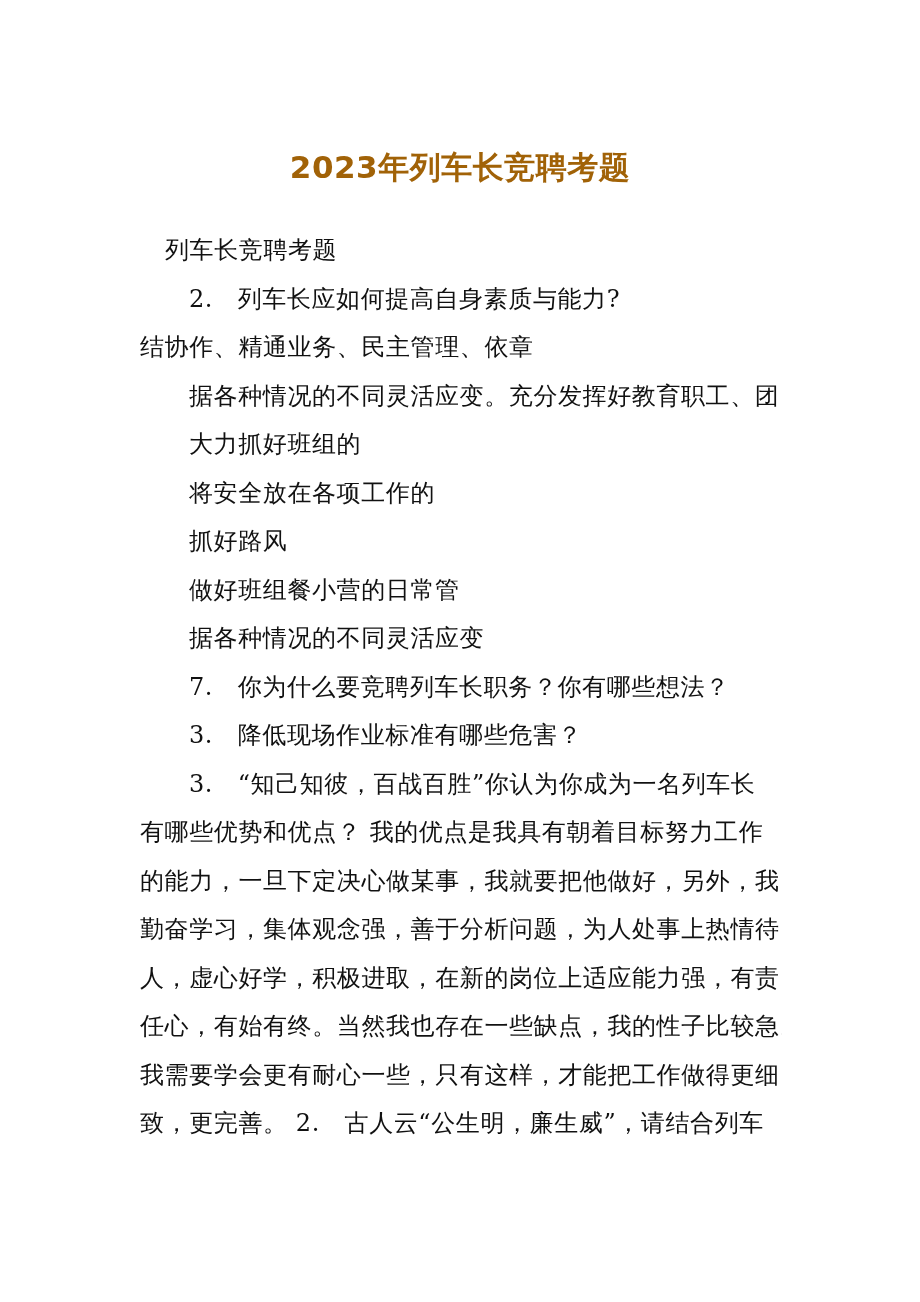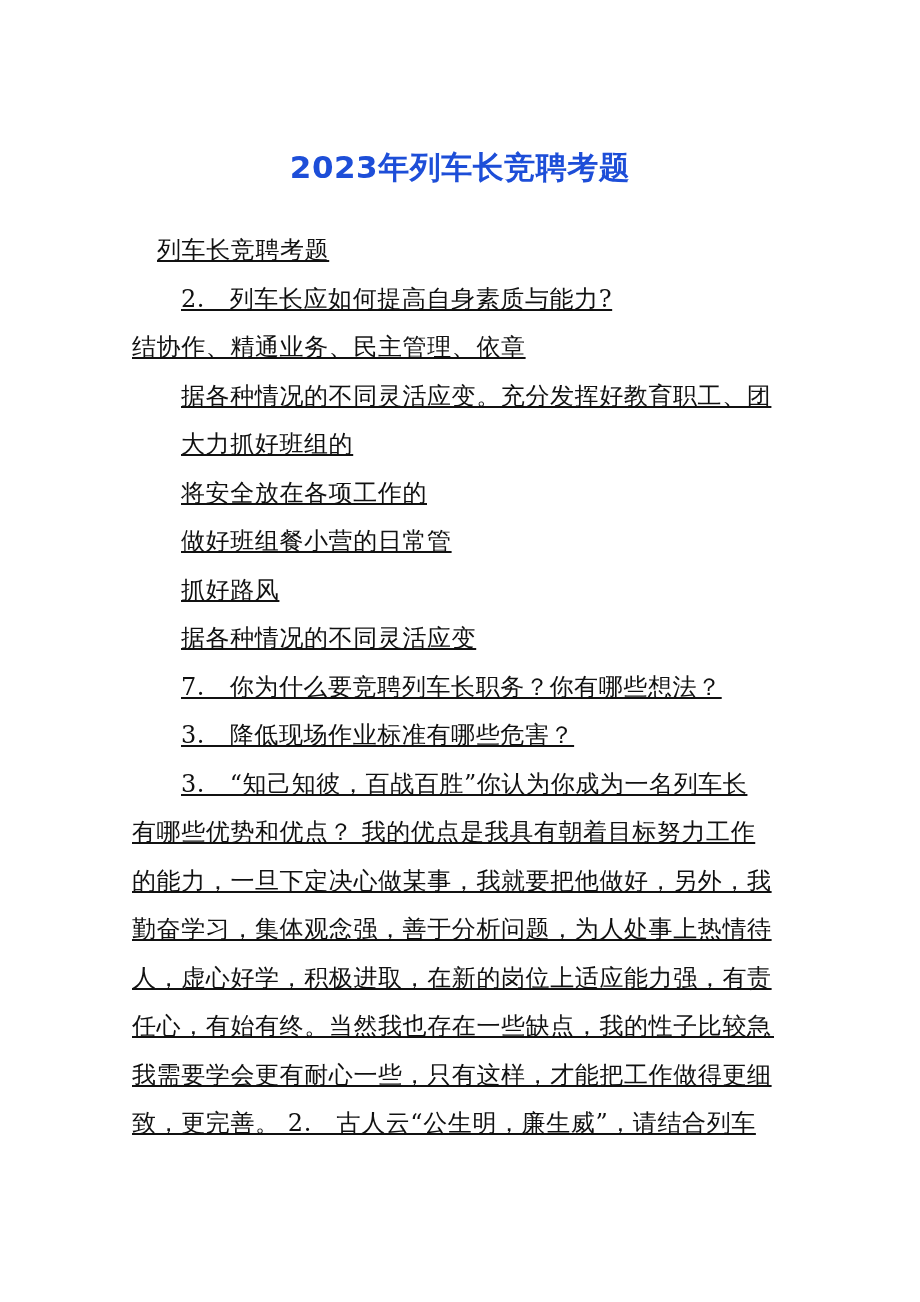--- a/index.html
+++ b/index.html
@@ -18,29 +18,28 @@
   .title {
     position: absolute;
     left: 0;
     top: 146px;
     width: 920px;
     text-align: center;
     font-family: "DejaVu Sans", "Liberation Sans", sans-serif;
     font-weight: bold;
     font-size: 31px;
     line-height: 42px;
-    color: #1d4ed8;
+    color: #a16207;
     letter-spacing: 0.5px;
   }
   .doc {
     position: absolute;
-    left: 132px;
+    left: 140px;
     top: 226px;
     width: 642px;
-    text-decoration: underline;
   }
   .line {
     font-size: 24px;
     line-height: 48.5px;
     height: 48.5px;
     white-space: nowrap;
     overflow: hidden;
     letter-spacing: 0.6px;
   }
   .indent-1 { padding-left: 25px; }
@@ -51,22 +50,22 @@
 
 <div class="title">2023年列车长竞聘考题</div>
 
 <div class="doc">
   <div class="line indent-1">列车长竞聘考题</div>
   <div class="line indent-2">2.　列车长应如何提高自身素质与能力?</div>
   <div class="line">结协作、精通业务、民主管理、依章</div>
   <div class="line indent-2">据各种情况的不同灵活应变。充分发挥好教育职工、团</div>
   <div class="line indent-2">大力抓好班组的</div>
   <div class="line indent-2">将安全放在各项工作的</div>
+  <div class="line indent-2">抓好路风</div>
   <div class="line indent-2">做好班组餐小营的日常管</div>
-  <div class="line indent-2">抓好路风</div>
   <div class="line indent-2">据各种情况的不同灵活应变</div>
   <div class="line indent-2">7.　你为什么要竞聘列车长职务？你有哪些想法？</div>
   <div class="line indent-2">3.　降低现场作业标准有哪些危害？</div>
   <div class="line indent-2">3.　“知己知彼，百战百胜”你认为你成为一名列车长</div>
   <div class="line">有哪些优势和优点？ 我的优点是我具有朝着目标努力工作</div>
   <div class="line">的能力，一旦下定决心做某事，我就要把他做好，另外，我</div>
   <div class="line">勤奋学习，集体观念强，善于分析问题，为人处事上热情待</div>
   <div class="line">人，虚心好学，积极进取，在新的岗位上适应能力强，有责</div>
   <div class="line">任心，有始有终。当然我也存在一些缺点，我的性子比较急。</div>
   <div class="line">我需要学会更有耐心一些，只有这样，才能把工作做得更细</div>

